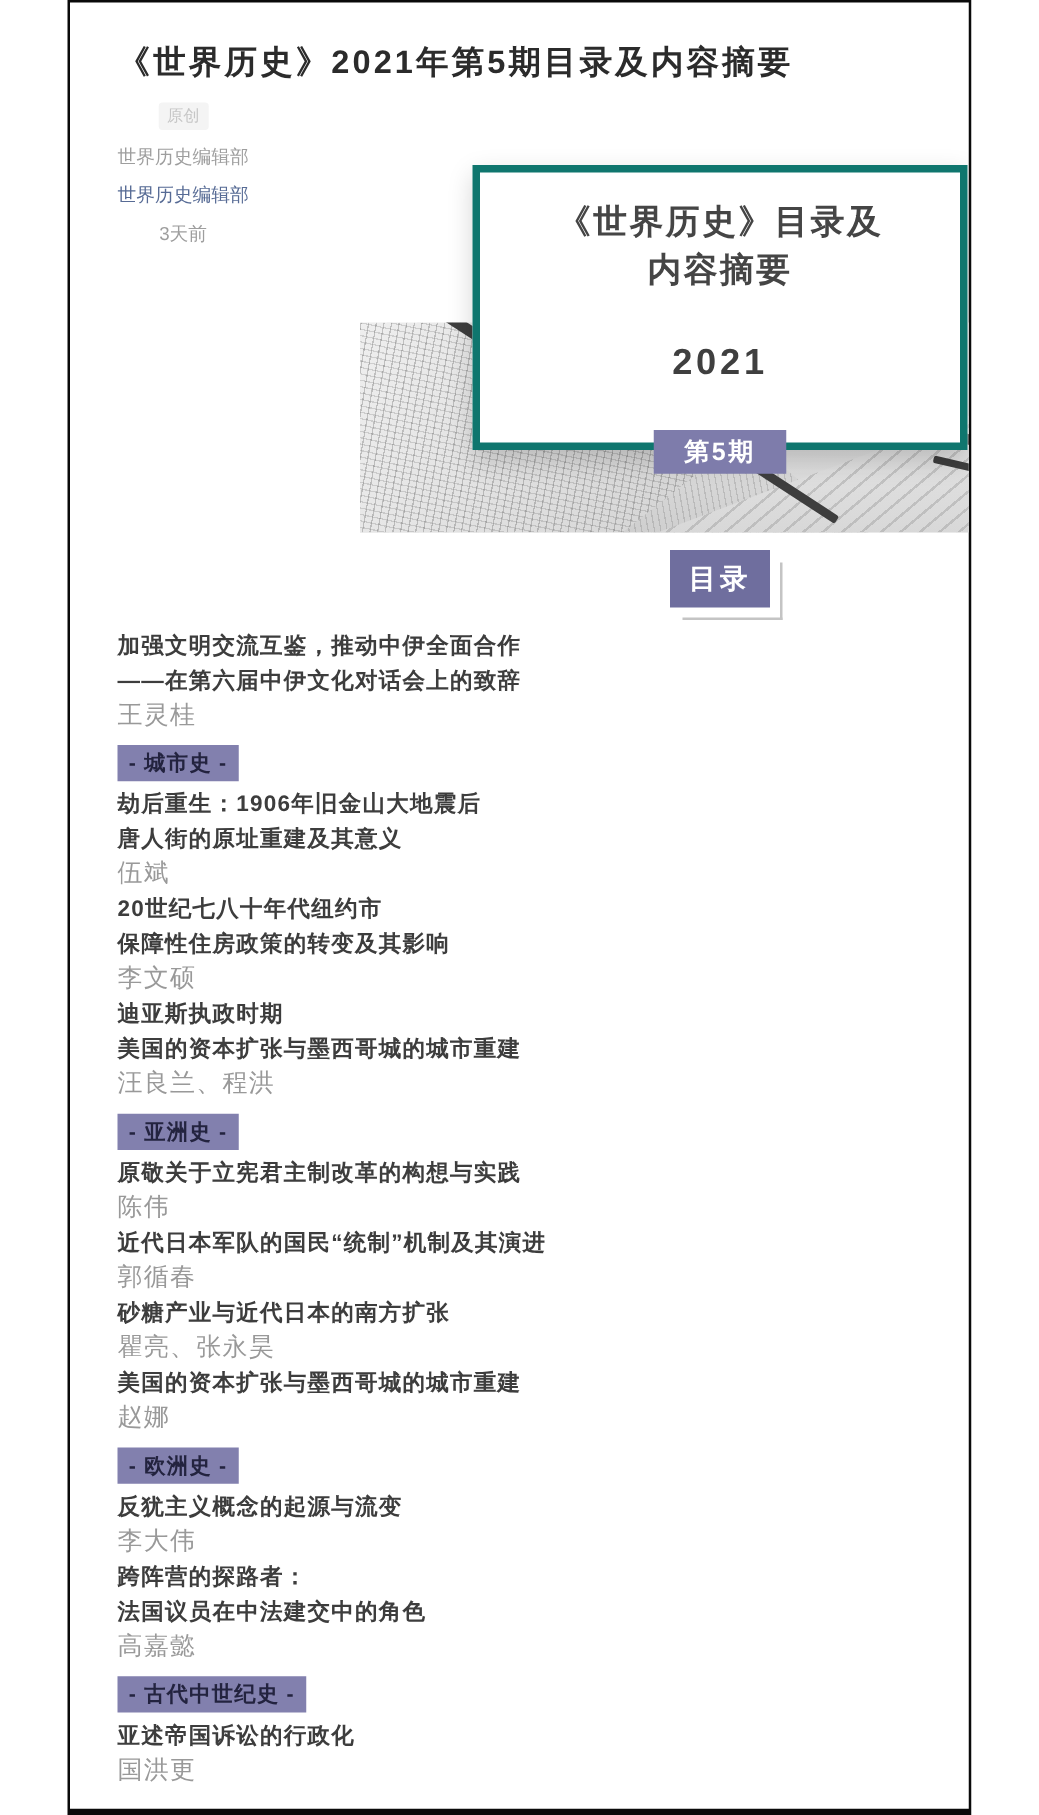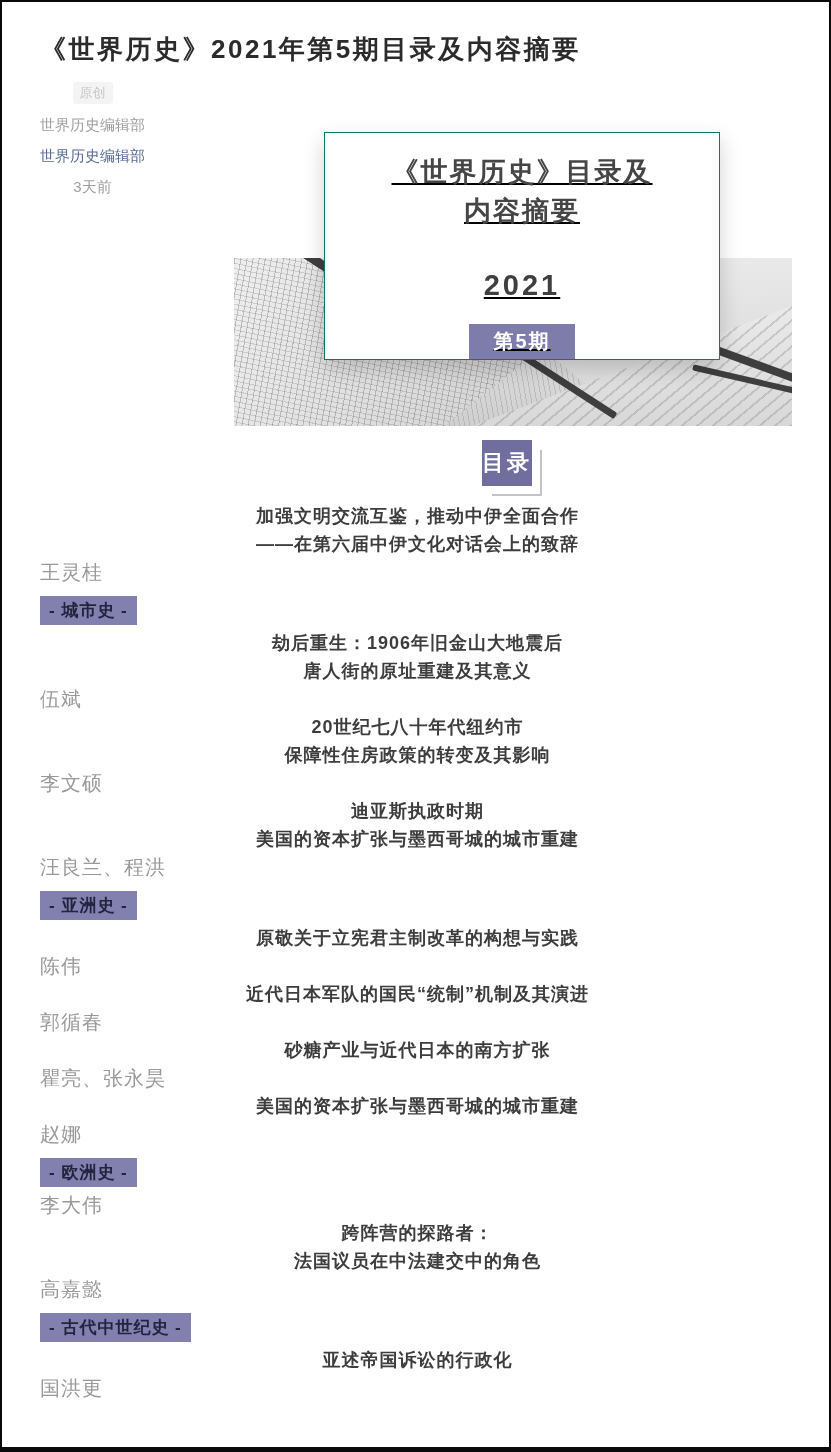--- a/index.html
+++ b/index.html
@@ -1,21 +1,21 @@
 <!DOCTYPE html>
 <html><head>
 <meta charset="utf-8">
 <style>
   * { margin:0; padding:0; box-sizing:border-box; }
   html,body { background:#ffffff; }
   body { font-family:"Liberation Sans","DejaVu Sans",sans-serif; }
 
   .page {
     position:relative;
-    width:831px; height:1452px;
+    width:723px; height:1452px;
     margin:0 auto;
     background:#ffffff;
     border:2px solid #0a0a0a;
     border-bottom-width:5px;
     overflow:hidden;
   }
 
   
   .article-h1 {
     position:absolute; top:30px; left:38px; right:30px;
@@ -65,67 +65,66 @@
   }
   .beam { position:absolute; background:#3e3e3e; border-radius:2px; }
   .beam.b1 { left:4px;  top:16px;  width:210px; height:9px; transform:rotate(33deg); }
   .beam.b2 { left:170px; top:92px; width:230px; height:7px; transform:rotate(33deg); }
   .beam.b3 { left:400px; top:118px; width:330px; height:8px; transform:rotate(20deg); }
   .beam.b4 { left:455px; top:140px; width:300px; height:6px; transform:rotate(13deg); }
 
   .hero-card {
     position:absolute; left:322px; top:0; width:396px; height:228px;
     background:#ffffff;
-    border:1px solid #0f766e;
+    border:6px solid #0f766e;
     box-shadow:0 8px 20px rgba(0,0,0,.18);
     display:flex; flex-direction:column; align-items:center;
     padding-top:20px;
-    text-decoration:underline;
   }
   .card-title {
     text-align:center; font-size:27px; font-weight:bold; color:#454545;
     letter-spacing:2px; line-height:39px;
   }
   .card-year {
     margin-top:38px; font-size:29px; font-weight:bold; color:#3f3f3f; letter-spacing:3px;
   }
   .issue-badge {
-    margin-top:22px;
+    margin-top:37px;
     background:#7e7cab; color:#ffffff;
     font-size:20px; font-weight:bold; letter-spacing:2px;
     padding:4px 24px;
   }
 
   
   .toc { position:absolute; top:438px; left:38px; right:34px; }
 
   .catalog-wrap { position:relative; width:max-content; margin-left:442px; margin-bottom:16px; }
   .catalog-badge {
     position:relative; z-index:1;
     background:#6f6e9e; color:#ffffff;
     font-size:22px; font-weight:bold; letter-spacing:3px;
-    padding:8px 0;
+    padding:8px 15px;
     display:inline-block;
   }
   .catalog-shadow {
     position:absolute; left:10px; top:10px; width:100%; height:100%;
     border-right:2px solid #c4c4c4; border-bottom:2px solid #c4c4c4;
   }
 
   .toc-section { margin-top:10px; }
   .toc-section:first-of-type { margin-top:0; }
   .section-badge {
     display:inline-block;
     background:#8280ae; color:#23233f;
     font-size:17px; font-weight:bold; letter-spacing:1px;
     padding:3px 9px; margin-bottom:4px;
   }
   .t-line {
     font-size:18px; font-weight:bold; color:#3d3d3d;
-    line-height:28px; letter-spacing:1px;text-align:center;
+    line-height:28px; letter-spacing:1px;
   }
   .a-line {
     font-size:20px; color:#999999;
     line-height:28px; letter-spacing:1px;
   }
 </style>
 </head>
 <body>
 
 <div class="page">
@@ -206,20 +205,21 @@
             <div class="a-line">瞿亮、张永昊</div>
           </div>
           <div>
             <div class="t-line">美国的资本扩张与墨西哥城的城市重建</div>
             <div class="a-line">赵娜</div>
           </div>
         </div>
         <div class="toc-section">
           <div><span class="section-badge">- 欧洲史 -</span></div>
           <div>
+            <div class="t-line">反犹主义概念的起源与流变</div>
             <div class="a-line">李大伟</div>
           </div>
           <div>
             <div class="t-line">跨阵营的探路者：</div>
             <div class="t-line">法国议员在中法建交中的角色</div>
             <div class="a-line">高嘉懿</div>
           </div>
         </div>
         <div class="toc-section">
           <div><span class="section-badge">- 古代中世纪史 -</span></div>

